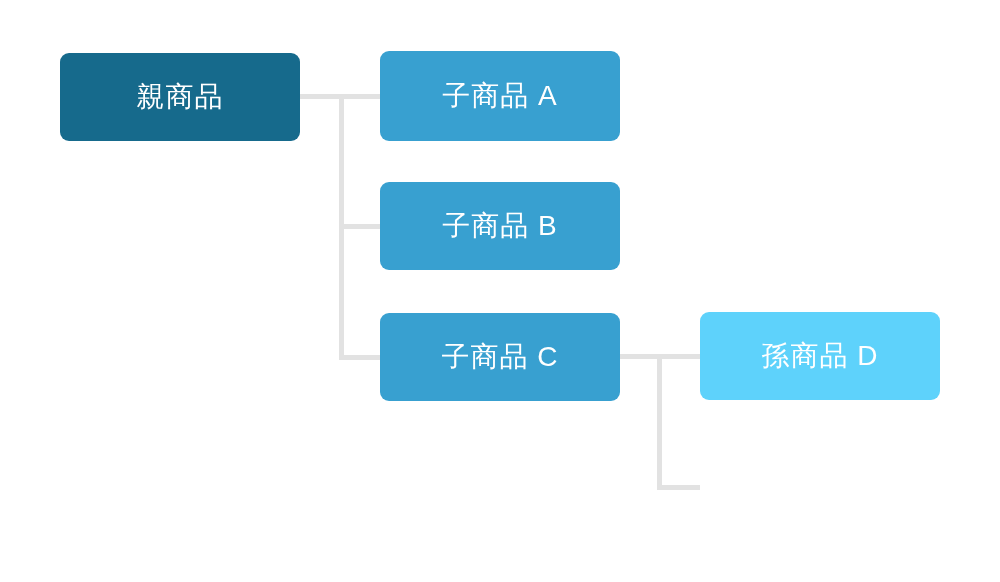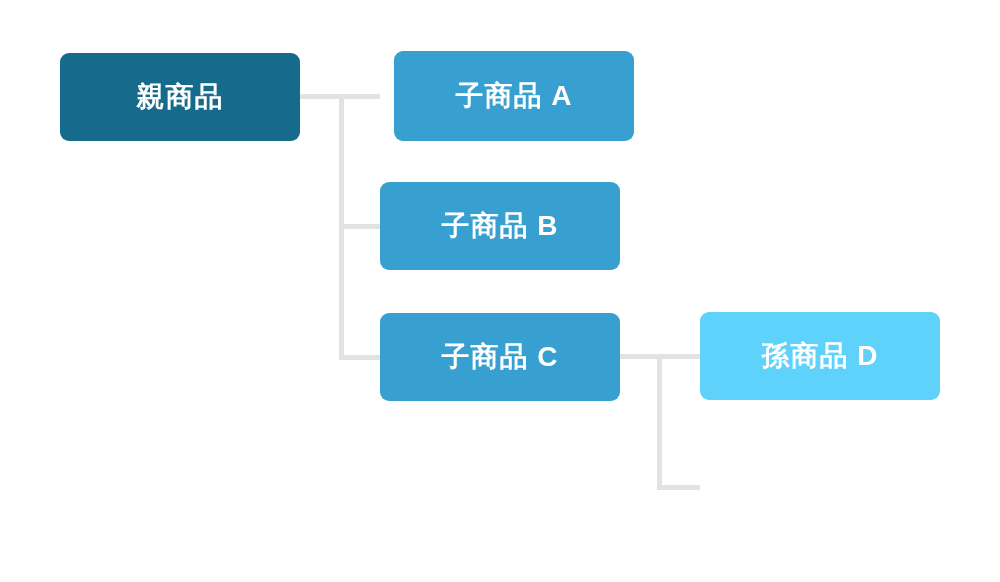--- a/index.html
+++ b/index.html
@@ -18,38 +18,38 @@
   .node {
     position: absolute;
     width: 240px;
     height: 88px;
     border-radius: 9px;
     display: flex;
     align-items: center;
     justify-content: center;
     color: #ffffff;
     font-size: 28px;
-    font-weight: bold;
+    font-weight: normal;
     letter-spacing: 1px;
     white-space: nowrap;
     z-index: 2;
   }
   .level-parent     { background: #166a8c; }
   .level-child      { background: #38a0d0; }
   .level-grandchild { background: #5ed2fb; }
 
   .connector {
     position: absolute;
     background: #e2e2e2;
     z-index: 1;
   }
 
   
   #node-parent  { left: 60px;  top: 53px;  }
-  #node-child-a { left: 380px; top: 51px;  height: 90px; margin-left: 14px; }
+  #node-child-a { left: 380px; top: 51px;  height: 90px; }
   #node-child-b { left: 380px; top: 182px; align-items: center; }
   #node-child-c { left: 380px; top: 313px; }
   #node-grand-d { left: 700px; top: 312px; }
   #node-grand-e { left: 700px; top: 443px; }
 
   
   #conn-parent-a   { left: 300px; top: 94px;  width: 80px;  height: 5px; }
   #conn-trunk-1    { left: 339px; top: 94px;  width: 5px;   height: 266px; }
   #conn-stub-b     { left: 339px; top: 224px; width: 41px;  height: 5px; }
   #conn-stub-c     { left: 339px; top: 355px; width: 41px;  height: 5px; }

